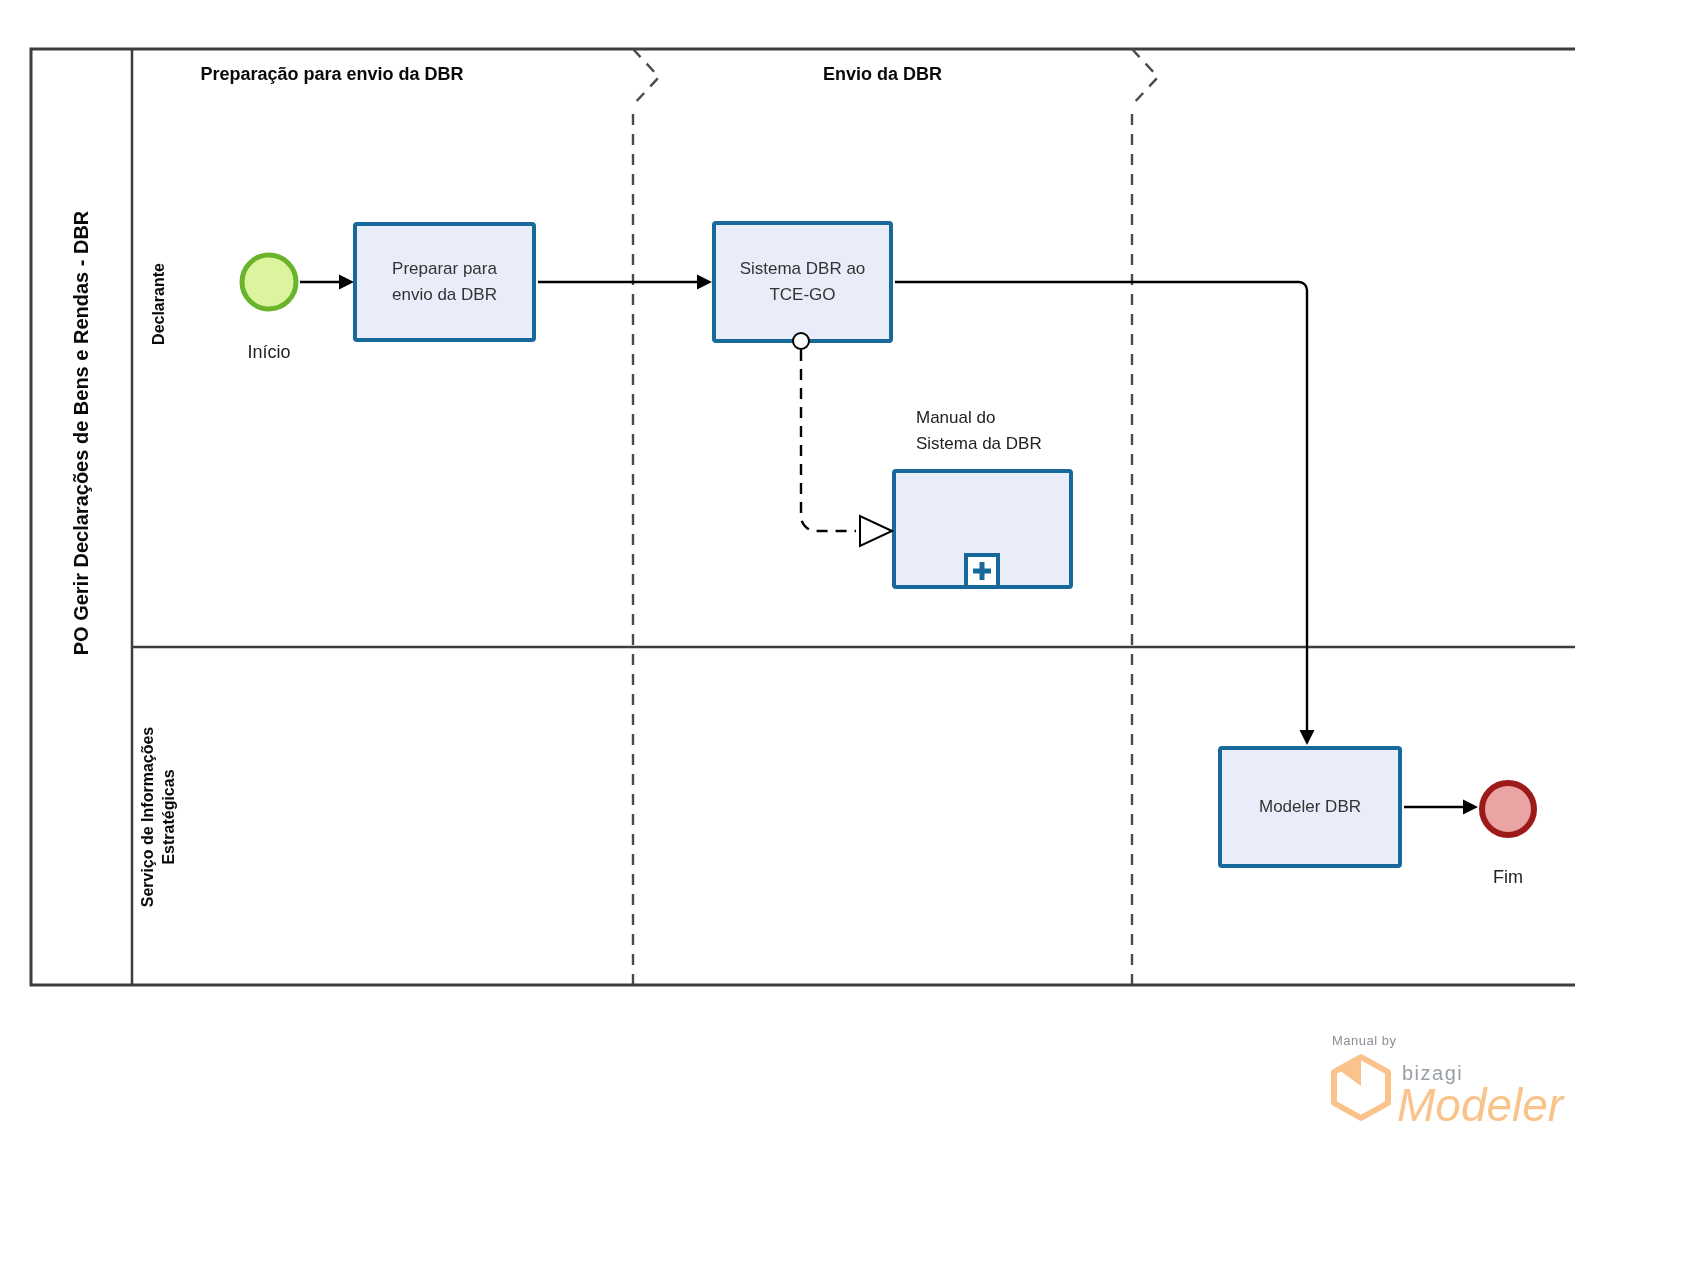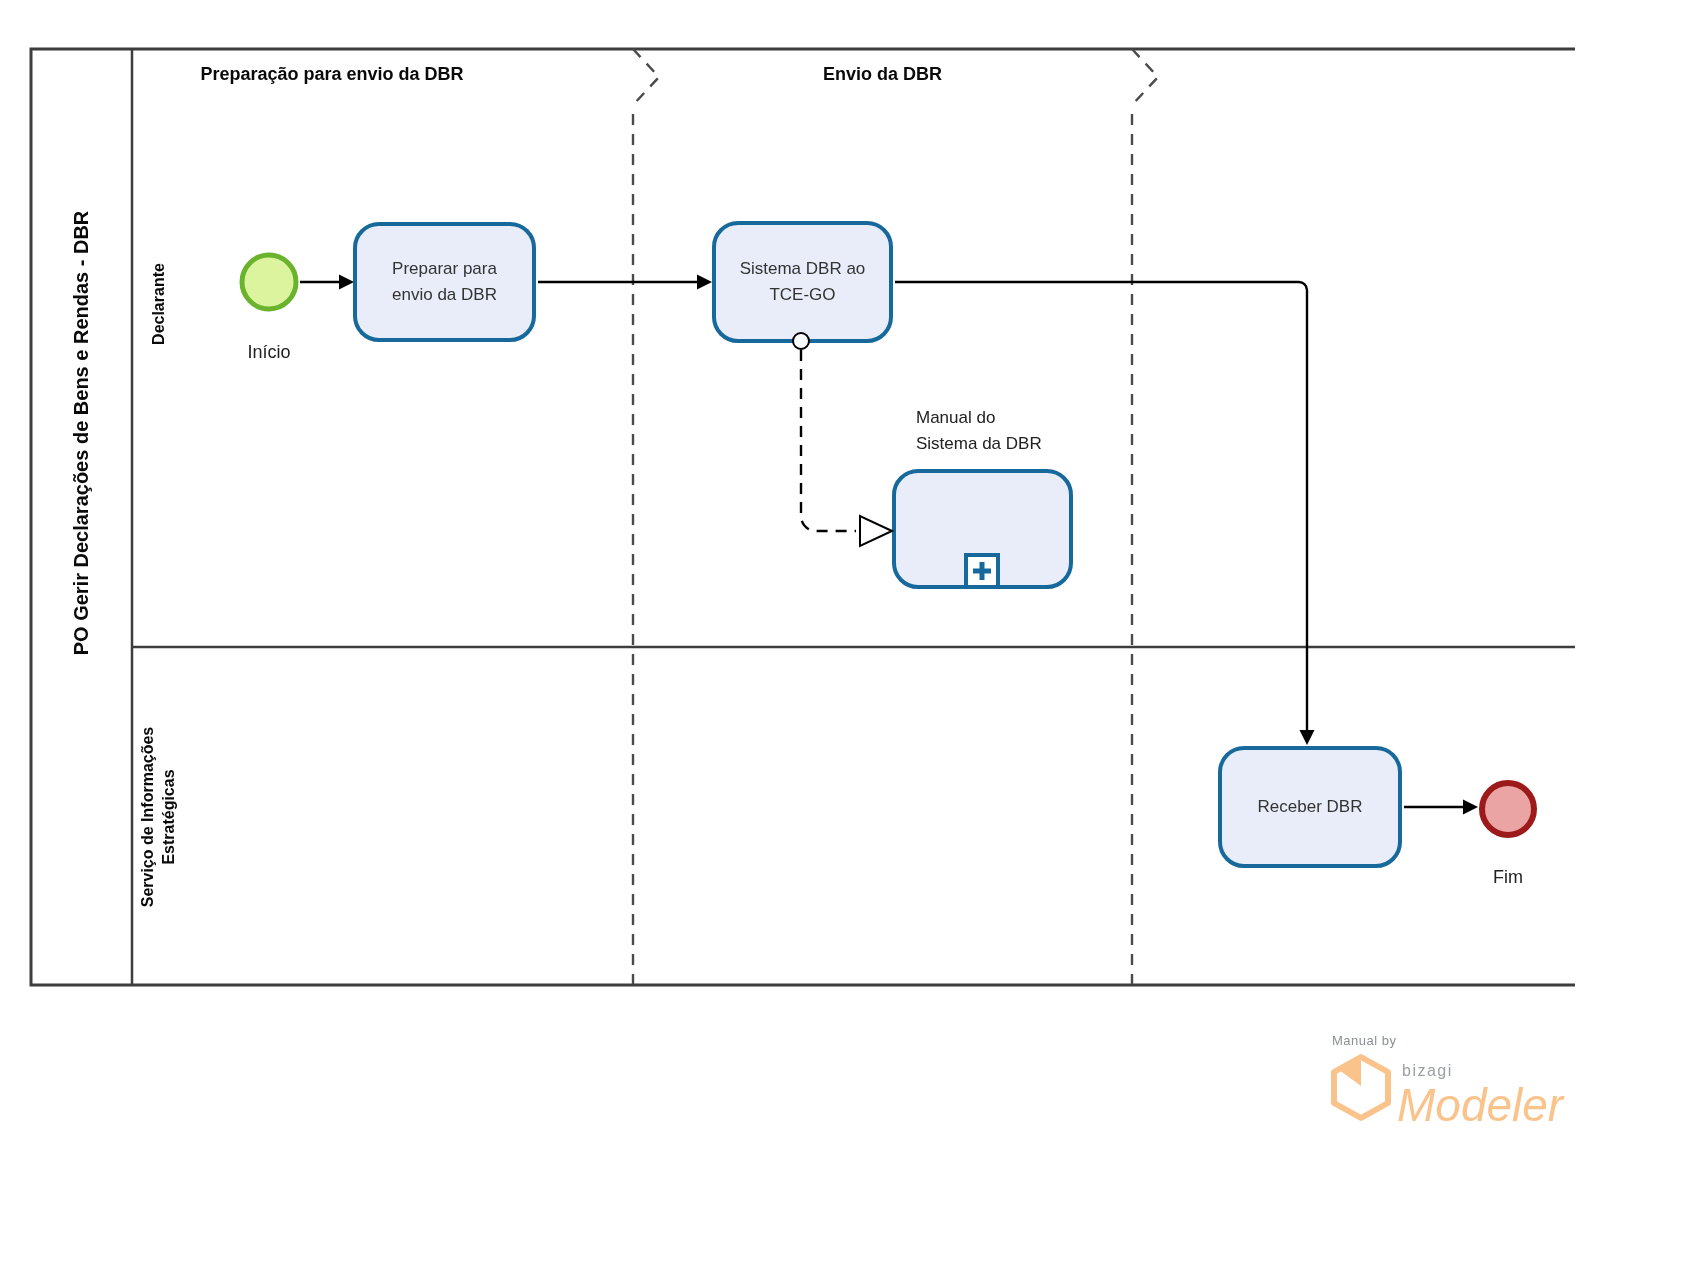--- a/index.html
+++ b/index.html
@@ -22,33 +22,33 @@
   .lane-label{
     position:absolute;text-align:center;font-weight:bold;color:#0a0a0a;
     transform:rotate(-90deg);z-index:3;
   }
   .lane-label-1{width:120px;height:20px;line-height:20px;font-size:16px;}
   .lane-label-2{width:190px;height:42px;line-height:21px;font-size:16px;}
   
   .task{
     position:absolute;box-sizing:border-box;z-index:1;
     border:4px solid var(--task_border,#17699c);background:var(--task_fill,#e9edfa);
-    border-radius:26px;display:flex;align-items:center;justify-content:center;
+    border-radius:4px;display:flex;align-items:center;justify-content:center;
     text-align:center;font-size:17px;line-height:26px;color:#333;padding:0 20px;
   }
   .node-label{
     position:absolute;text-align:center;font-size:18px;color:#222;z-index:3;
   }
   .subprocess-label{
     position:absolute;left:916px;top:389px;width:132px;
     font-size:17px;line-height:26px;color:#222;z-index:3;
   }
   
   .powered-by{position:absolute;left:1332px;top:1017px;font-size:13px;letter-spacing:.5px;color:#8a9097;z-index:3;}
-  .brand-bizagi{position:absolute;left:1402px;top:1046px;font-size:16px;letter-spacing:1.5px;color:var(--brand_gray,#9aa0a6);z-index:3;}
+  .brand-bizagi{position:absolute;left:1402px;top:1046px;font-size:20px;letter-spacing:1.5px;color:var(--brand_gray,#9aa0a6);z-index:3;}
   .brand-modeler{position:absolute;left:1397px;top:1062px;font-size:46px;color:var(--brand_orange,#f9c38b);z-index:3;font-style:italic;}
 </style>
 </head>
 <body>
 
 <div class="canvas">
 
   <svg class="layer" width="1682" height="1262" viewBox="0 0 1682 1262">
 
     <path d="M31 33 L1627 33 L1661 63 L1636 94 L1636 969 L31 969 Z" fill="none" style="stroke:var(--pool_border,#3d3d3d)" stroke-width="3"></path>
@@ -121,21 +121,21 @@
   </div>
 
   <div class="task" style="left:712px;top:205px;width:181px;height:122px;">
     <span>Sistema DBR ao TCE-GO</span>
   </div>
 
   <div class="task" style="left:892px;top:453px;width:181px;height:120px;"></div>
   <div class="subprocess-label">Manual do Sistema da DBR</div>
 
   <div class="task" style="left:1218px;top:730px;width:184px;height:122px;">
-    <span>Receber DBR</span>
+    <span>Modeler DBR</span>
   </div>
 
   <div class="node-label" style="left:219px;top:326px;width:100px;">Início</div>
   <div class="node-label" style="left:1458px;top:851px;width:100px;">Fim</div>
 
   <div class="powered-by">Manual by</div>
   <div class="brand-bizagi">bizagi</div>
   <div class="brand-modeler">Modeler</div>
 
 </div>

